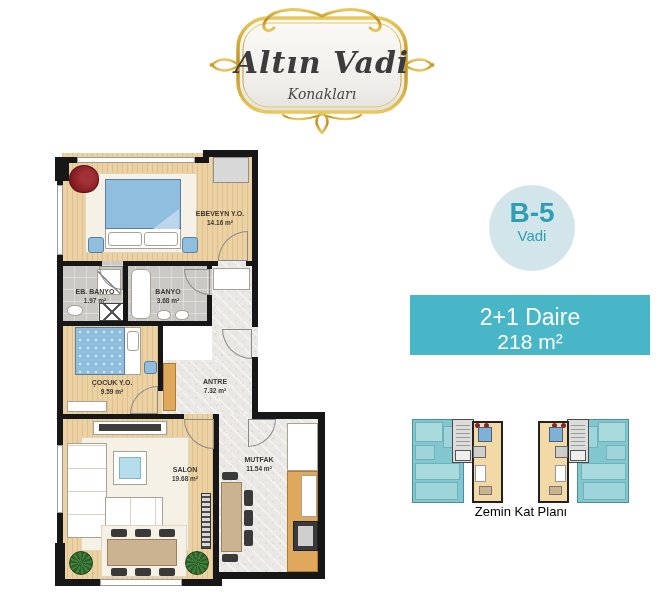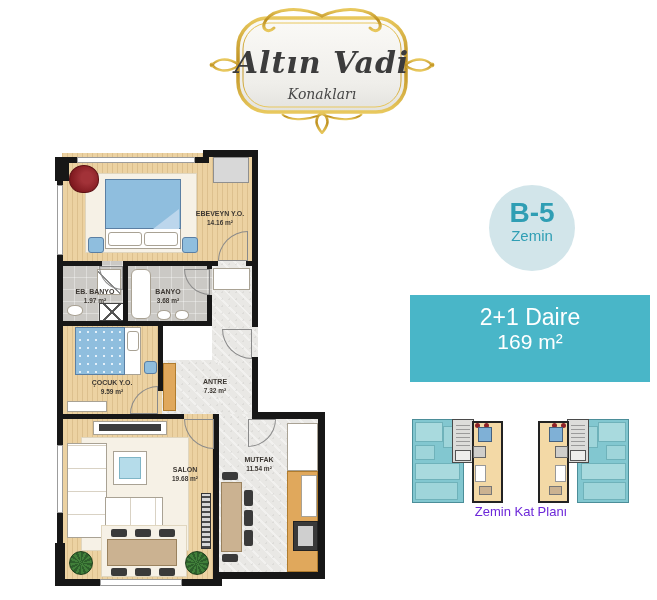--- a/index.html
+++ b/index.html
@@ -37,21 +37,21 @@
   .room-label{color:#3d3833;text-align:center;line-height:9px;}
   .room-label .nm{font-weight:bold;font-size:7px;display:block;}
   .room-label .ar{font-weight:bold;font-size:6.5px;display:block;}
   
   .badge-circle{border-radius:50%;background:#d2e5ea;text-align:center;}
   .badge-circle .big{display:block;font-size:28px;font-weight:bold;color:#2f9eb4;margin-top:14px;line-height:28px;}
   .badge-circle .small{display:block;font-size:15px;color:#2f9eb4;line-height:18px;}
   .unit-box{background:#49b6c8;color:#ffffff;text-align:center;}
   .unit-box .l1{display:block;font-size:23px;margin-top:9px;line-height:26px;}
   .unit-box .l2{display:block;font-size:21px;line-height:24px;}
-  .caption{font-size:13px;color:#6d28d9;text-align:center;}
+  .caption{font-size:13px;color:#000000;text-align:center;}
   
   .logo-text{width:100%;text-align:center;font-family:"DejaVu Serif",serif;font-style:italic;color:#474747;}
   
   .mini{width:91px;height:91px;}
   .mini .core-stairs{background:repeating-linear-gradient(0deg,#9a9a9a 0 1px,transparent 1px 4px);}
 </style>
 </head>
 <body>
 
 <div id="canvas">
@@ -219,26 +219,26 @@
       <span class="ar">19.68 m²</span>
     </div>
     <div class="abs room-label" style="left:172px;top:310px;width:64px;">
       <span class="nm">MUTFAK</span>
       <span class="ar">11.54 m²</span>
     </div>
   </div>
 
   <div class="abs badge-circle" style="left:489px;top:185px;width:86px;height:86px;">
     <span class="big">B-5</span>
-    <span class="small">Zemin</span>
-  </div>
-
-  <div class="abs unit-box" style="left:410px;top:295px;width:240px;height:87px;">
+    <span class="small">Vadi</span>
+  </div>
+
+  <div class="abs unit-box" style="left:410px;top:295px;width:240px;height:60px;">
     <span class="l1">2+1 Daire</span>
-    <span class="l2">169 m²</span>
+    <span class="l2">218 m²</span>
   </div>
 
   <div class="abs mini" style="left:412px;top:412px;">
     <div class="abs" style="left:0;top:7px;width:52px;height:84px;background:#82c7d0;border:1px solid #4b8e99;box-sizing:border-box;"></div>
     <div class="abs" style="left:3px;top:10px;width:28px;height:20px;background:#a9dade;border:1px solid #6fb2ba;box-sizing:border-box;"></div>
     <div class="abs" style="left:3px;top:33px;width:20px;height:15px;background:#9fd5da;border:1px solid #6fb2ba;box-sizing:border-box;"></div>
     <div class="abs" style="left:31px;top:14px;width:17px;height:22px;background:#9fd5da;border:1px solid #6fb2ba;box-sizing:border-box;"></div>
     <div class="abs" style="left:3px;top:51px;width:45px;height:17px;background:#a9dade;border:1px solid #6fb2ba;box-sizing:border-box;"></div>
     <div class="abs" style="left:3px;top:70px;width:43px;height:18px;background:#9fd5da;border:1px solid #6fb2ba;box-sizing:border-box;"></div>
     <div class="abs" style="left:40px;top:7px;width:22px;height:44px;background:#dcdcda;border:1px solid #4a4a4a;box-sizing:border-box;"></div>

